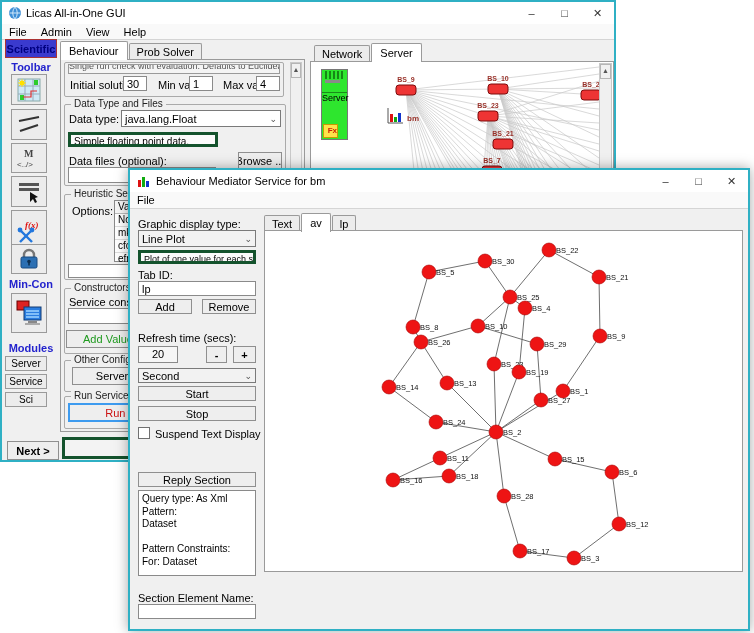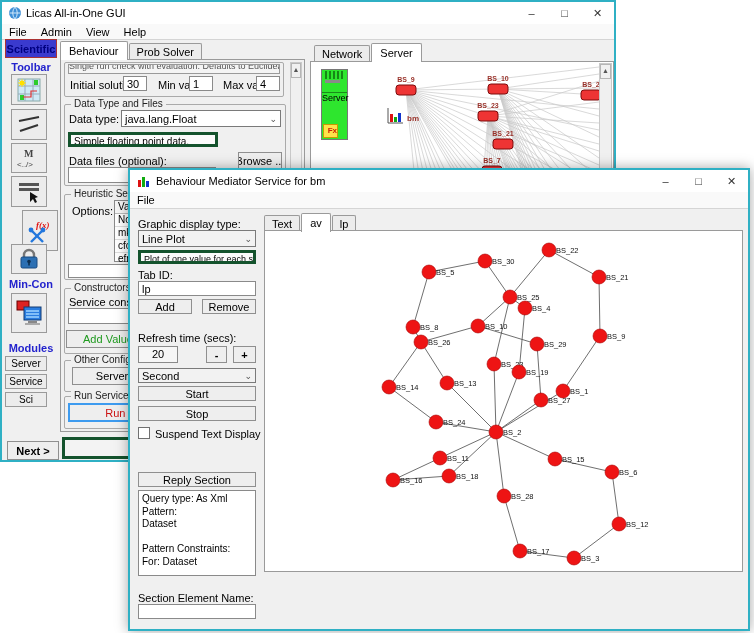--- a/index.html
+++ b/index.html
@@ -89,21 +89,21 @@
       <text x="1" y="21" font-size="8" fill="#444" font-family="Liberation Sans,sans-serif">&lt;../&gt;</text>
     </svg>
   </div>
   <div class="abs icon-btn" style="left:9px;top:174px;width:36px;height:31px;">
     <svg width="24" height="24" viewBox="0 0 24 24">
       <rect x="2" y="3" width="20" height="3" fill="#555"></rect>
         <rect x="2" y="8" width="20" height="3" fill="#555"></rect>
       <path d="M13 12 L13 22 L16 19 L18 23 L20 22 L18 18 L21 17 Z" fill="#111"></path>
     </svg>
   </div>
-  <div class="abs icon-btn" style="left:9px;top:208px;width:36px;height:41px;margin-left:11px;">
+  <div class="abs icon-btn" style="left:9px;top:208px;width:36px;height:41px;">
     <svg width="26" height="26" viewBox="0 0 26 26">
       <text x="9" y="10" font-size="9" font-style="italic" font-weight="bold" fill="#e01010" font-family="Liberation Serif,serif">f(x)</text>
       <path d="M4 24 L16 12" stroke="#2277dd" stroke-width="2.4"></path>
         <path d="M4 12 L16 24" stroke="#2277dd" stroke-width="2.4"></path>
       <circle cx="4" cy="12" r="2.4" fill="#2277dd"></circle>
         <circle cx="16" cy="12" r="2.4" fill="#2277dd"></circle>
     </svg>
   </div>
   <div class="abs icon-btn" style="left:9px;top:242px;width:36px;height:30px;">
     <svg width="22" height="22" viewBox="0 0 22 22">

